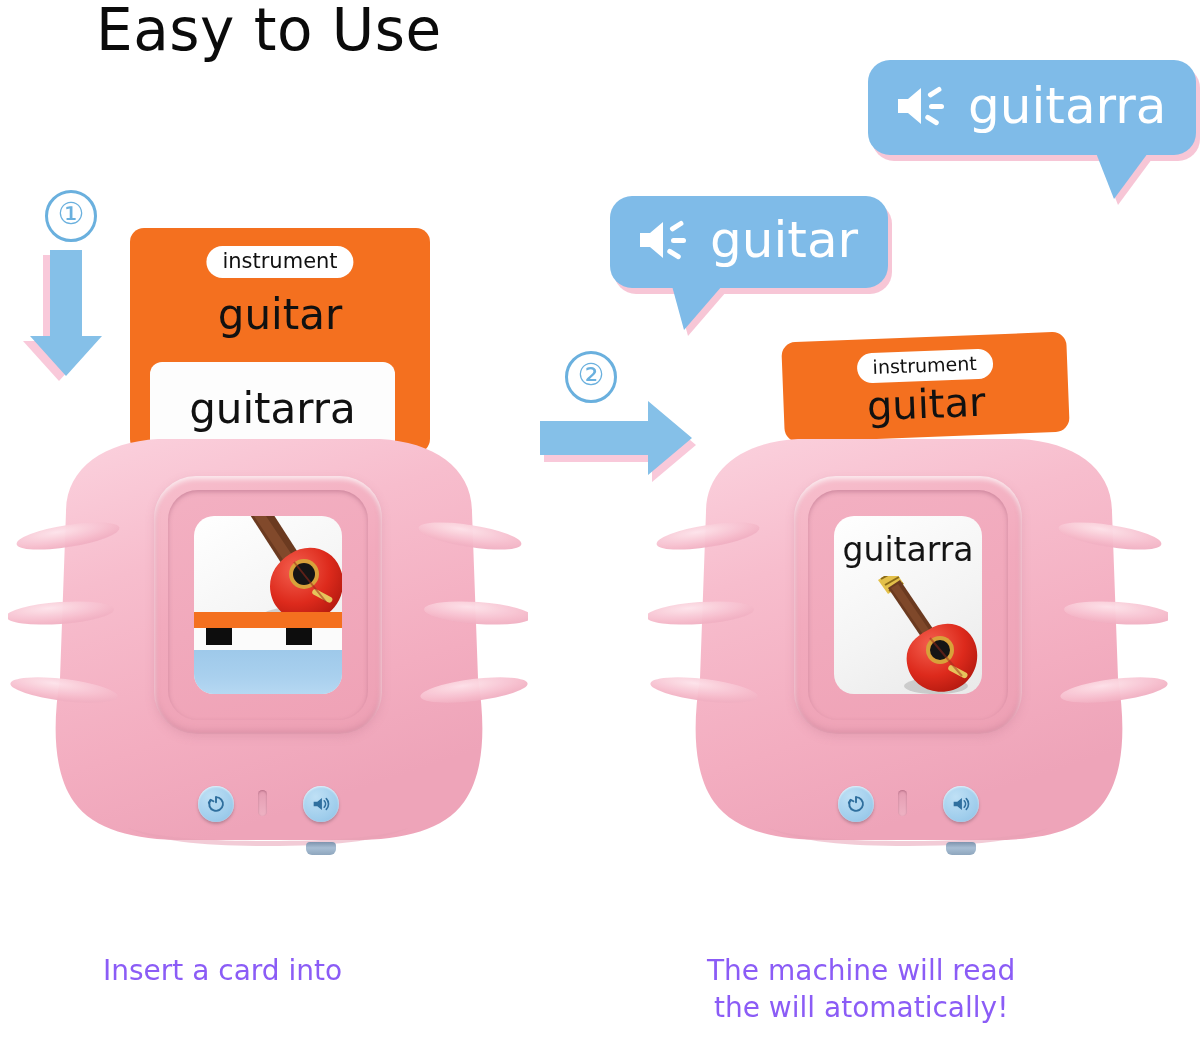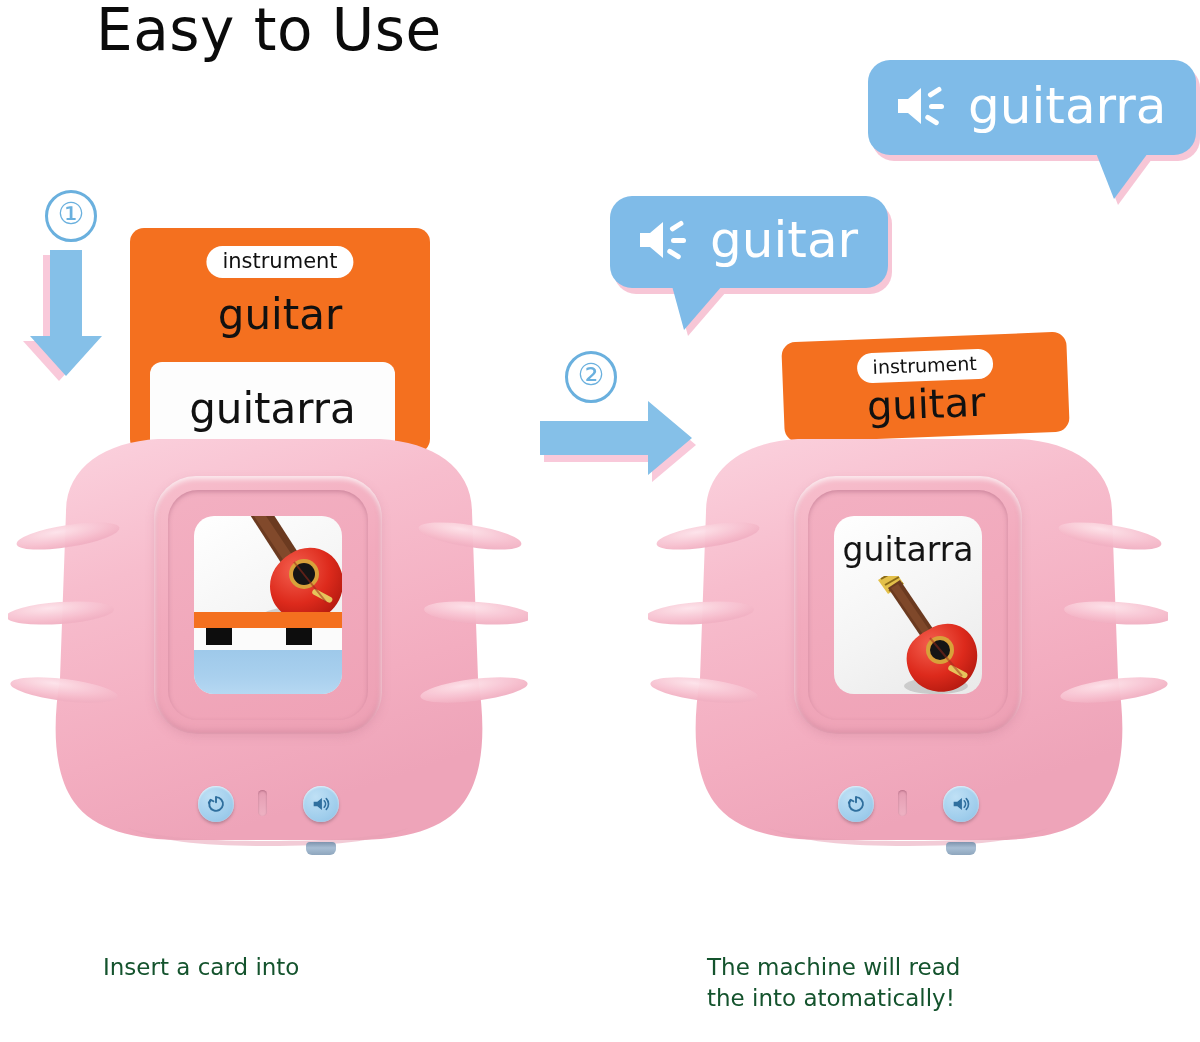--- a/index.html
+++ b/index.html
@@ -270,27 +270,27 @@
     position: absolute;
     left: 298px; top: 414px;
     width: 30px; height: 13px;
     border-radius: 4px 4px 6px 6px;
     background: linear-gradient(180deg, #7e93ad 0%, #a8bed4 45%, #8ea6bd 100%);
   }
 
   
   .caption {
     position: absolute;
-    font-size: 23px;
+    font-size: 28px;
     line-height: 1.33;
-    color: #14532d;
+    color: #8b5cf6;
     font-family: "DejaVu Sans", "Liberation Sans", sans-serif;
   }
   #caption-1 { left: 103px; top: 952px; }
-  #caption-2 { left: 707px; top: 952px; }
+  #caption-2 { left: 707px; top: 952px; text-align: center; }
   .caption .line { display: block; white-space: nowrap; }
 </style>
 </head>
 <body>
 
 <div class="page-title">Easy to Use</div>
 
 <div class="step-num" id="step1-number">①</div>
 
 <div class="arrow-wrap" id="arrow-down">
@@ -533,14 +533,14 @@
       <path d="M4 9.5 L8 9.5 L13 5.5 L13 18.5 L8 14.5 L4 14.5 Z" fill="#2f6f9e"></path>
       <path d="M15.5 8.5 A5 5 0 0 1 15.5 15.5" fill="none" stroke="#2f6f9e" stroke-width="1.8" stroke-linecap="round"></path>
       <path d="M17.8 6.2 A8.2 8.2 0 0 1 17.8 17.8" fill="none" stroke="#2f6f9e" stroke-width="1.8" stroke-linecap="round"></path>
     </svg>
   </div>
   <div class="dev-foot"></div>
 </div>
 
 <div class="caption" id="caption-2">
   <span class="line">The machine will read</span>
-  <span class="line">the into atomatically!</span>
+  <span class="line">the will atomatically!</span>
 </div>
 
 </body></html>

